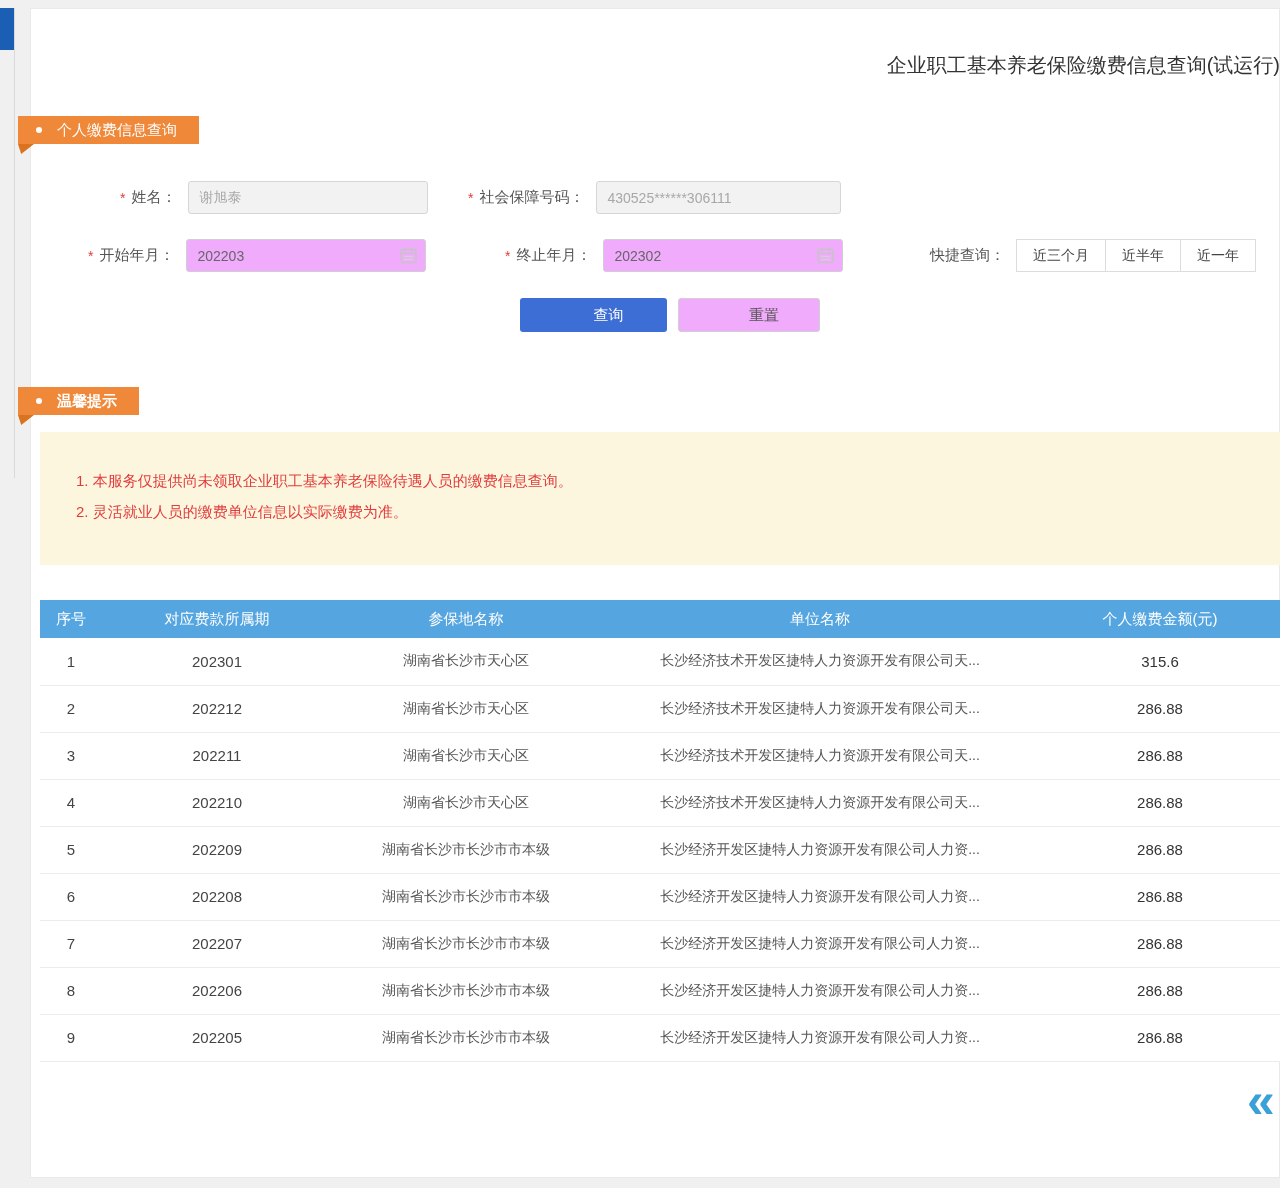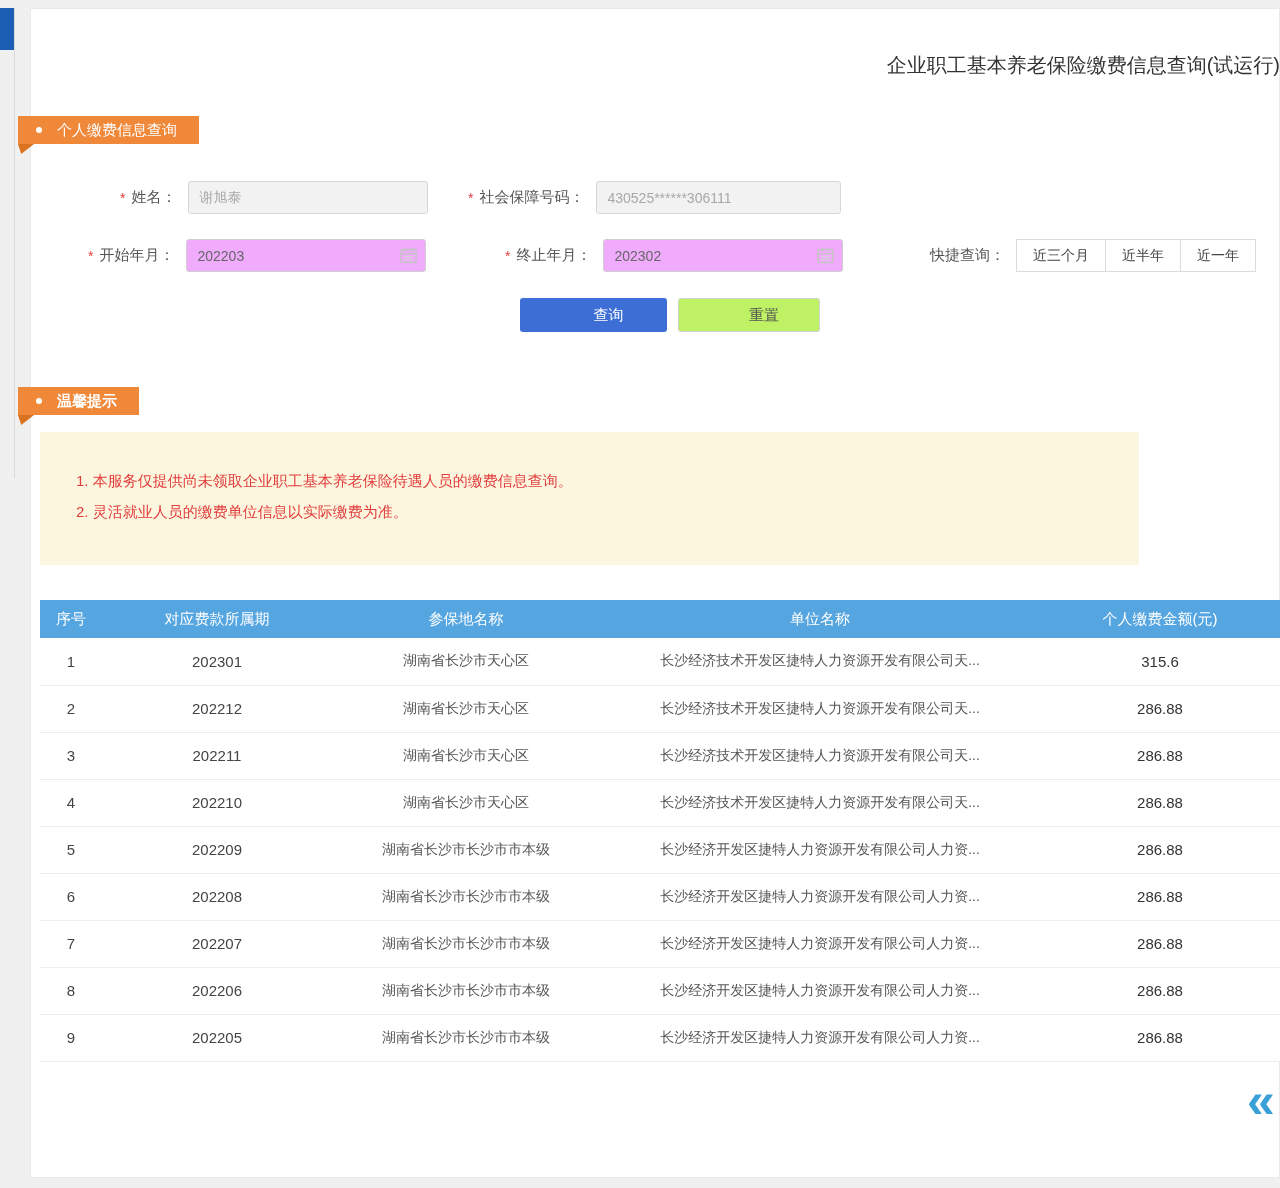--- a/index.html
+++ b/index.html
@@ -56,24 +56,24 @@
 
   .quick-group { display:flex; }
   .quick-btn {
     height:33px; padding:0 16px; background:#fff;
     border:1px solid #dcdcdc; font-size:14px; color:#444;
     margin-left:-1px; cursor:pointer; font-family:Liberation Serif, serif;
   }
 
   .btn { position:absolute; height:34px; font-size:15px; border-radius:3px; cursor:pointer; font-family:inherit;padding-left:36px; }
   .btn-query { left:520px; top:298px; width:147px; background:#3c6ed5; color:#fff; border:none; }
-  .btn-reset { left:678px; top:298px; width:142px; background:#bef264; color:#555; border:1px solid #d0d0d0; }
+  .btn-reset { left:678px; top:298px; width:142px; background:#f0abfc; color:#555; border:1px solid #d0d0d0; }
 
   .notice {
-    position:absolute; left:40px; top:432px; width:1099px; height:133px;
+    position:absolute; left:40px; top:432px; width:1240px; height:133px;
     background:#fdf6df; padding:36px 20px 0 36px;
   }
   .notice p { margin:0 0 6px 0; color:#e13c3c; font-size:15px; line-height:25px; }
 
   table.data {
     position:absolute; left:40px; top:600px; width:1240px;
     border-collapse:collapse; table-layout:fixed; font-size:15px;
   }
   table.data thead th {
     background:#55a5e0; color:#fff; font-weight:400;

